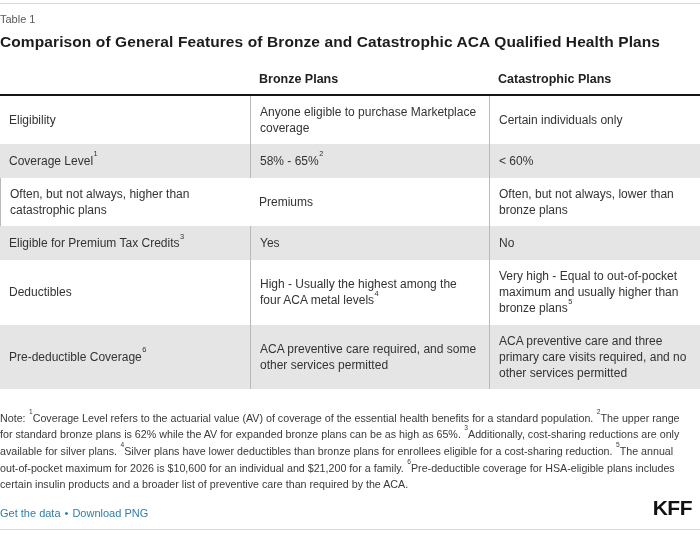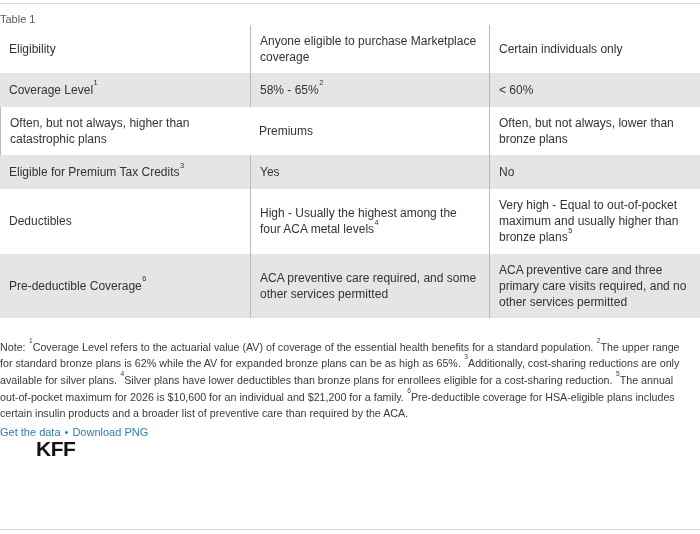--- a/index.html
+++ b/index.html
@@ -34,36 +34,42 @@
     font-size: 12px; line-height: 1.34; color: #333;
     min-height: 34px;
   }
   .tcell.c1, .tcell.c2 { border-left: 1px solid var(--divider, #b9b9b9); }
   .tcell.c2 { padding-right: 8px; }
   .cell-text { display: inline; }
 
   sup { font-size: 0.62em; line-height: 0; position: relative; top: -0.5em; margin-left: 0.5px; }
 
   .note { margin-top: 21px; font-size: 10.7px; line-height: 1.55; color: var(--text-body, #3a3a3a); }
-  .footer-row { margin-top: 4px; display: flex; justify-content: space-between; align-items: flex-start; flex-direction: column; }
+  .footer-row { margin-top: 4px; display: flex; justify-content: space-between; align-items: flex-end; }
   .links { font-size: 11px; color: var(--link-blue, #2e7eac); }
   .links a { color: var(--link-blue, #2e7eac); text-decoration: none; cursor: pointer; }
   .links .sep { margin: 0 4px; }
   .logo { font-size: 21px; font-weight: 900; color: #121212; letter-spacing: -0.5px; line-height: 1; padding-bottom: 1px; margin-left: 36px; }
 </style>
 </head>
 <body>
 
 <div class="page">
   <div class="rule-top"></div>
 
   <div class="pad">
     <div class="table-label">Table 1</div>
+    <h1 class="title">Comparison of General Features of Bronze and Catastrophic ACA Qualified Health Plans</h1>
   </div>
 
+  <div class="grid-header">
+    <div class="hcell"></div>
+    <div class="hcell">Bronze Plans</div>
+    <div class="hcell">Catastrophic Plans</div>
+  </div>
 
   <div class="grid-body" id="table-body">
       <div class="trow">
         <div class="tcell c0">
           <span class="cell-text">Eligibility</span>
         </div>
         <div class="tcell c1">
           <span class="cell-text">Anyone eligible to purchase Marketplace coverage</span>
         </div>
         <div class="tcell c2">

